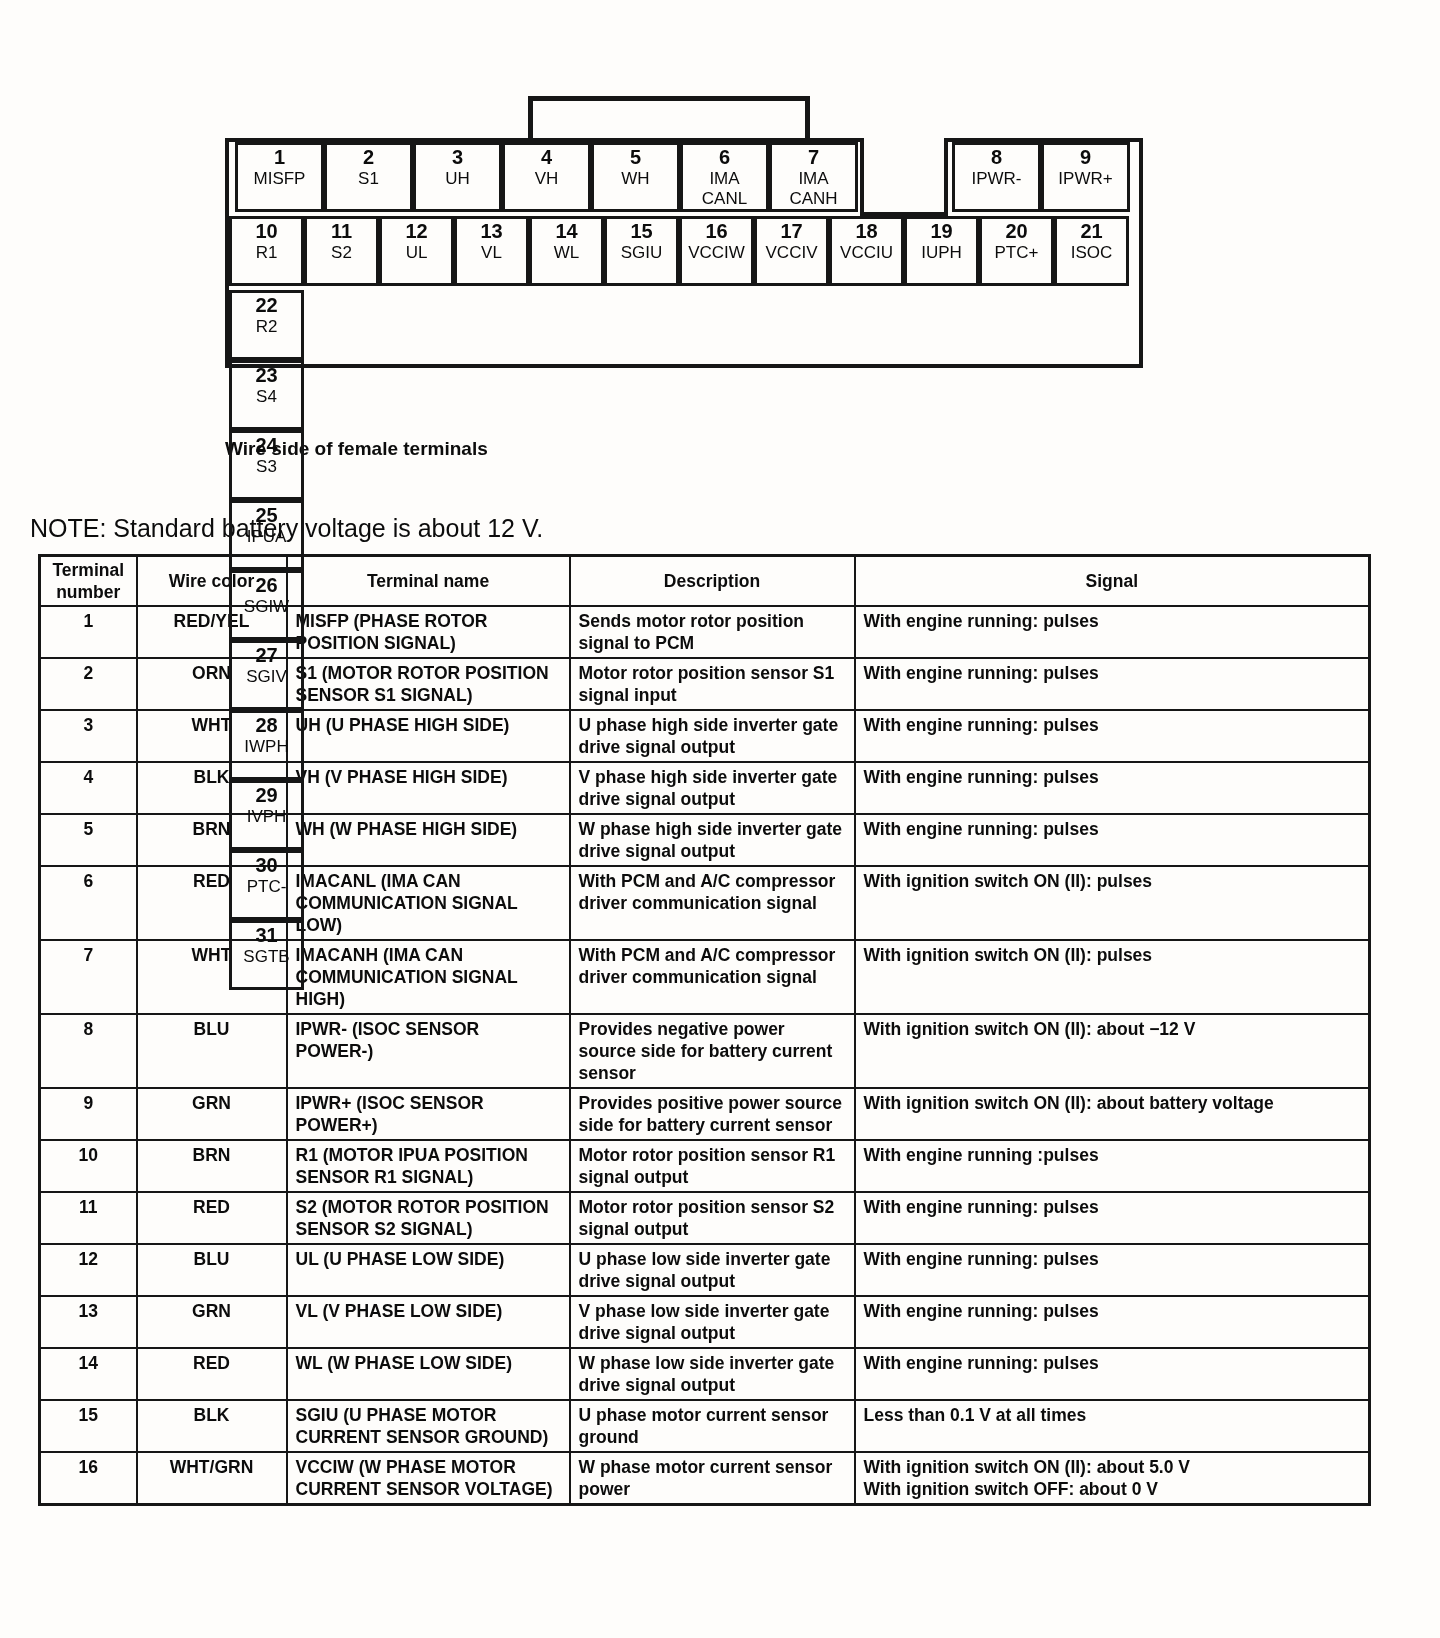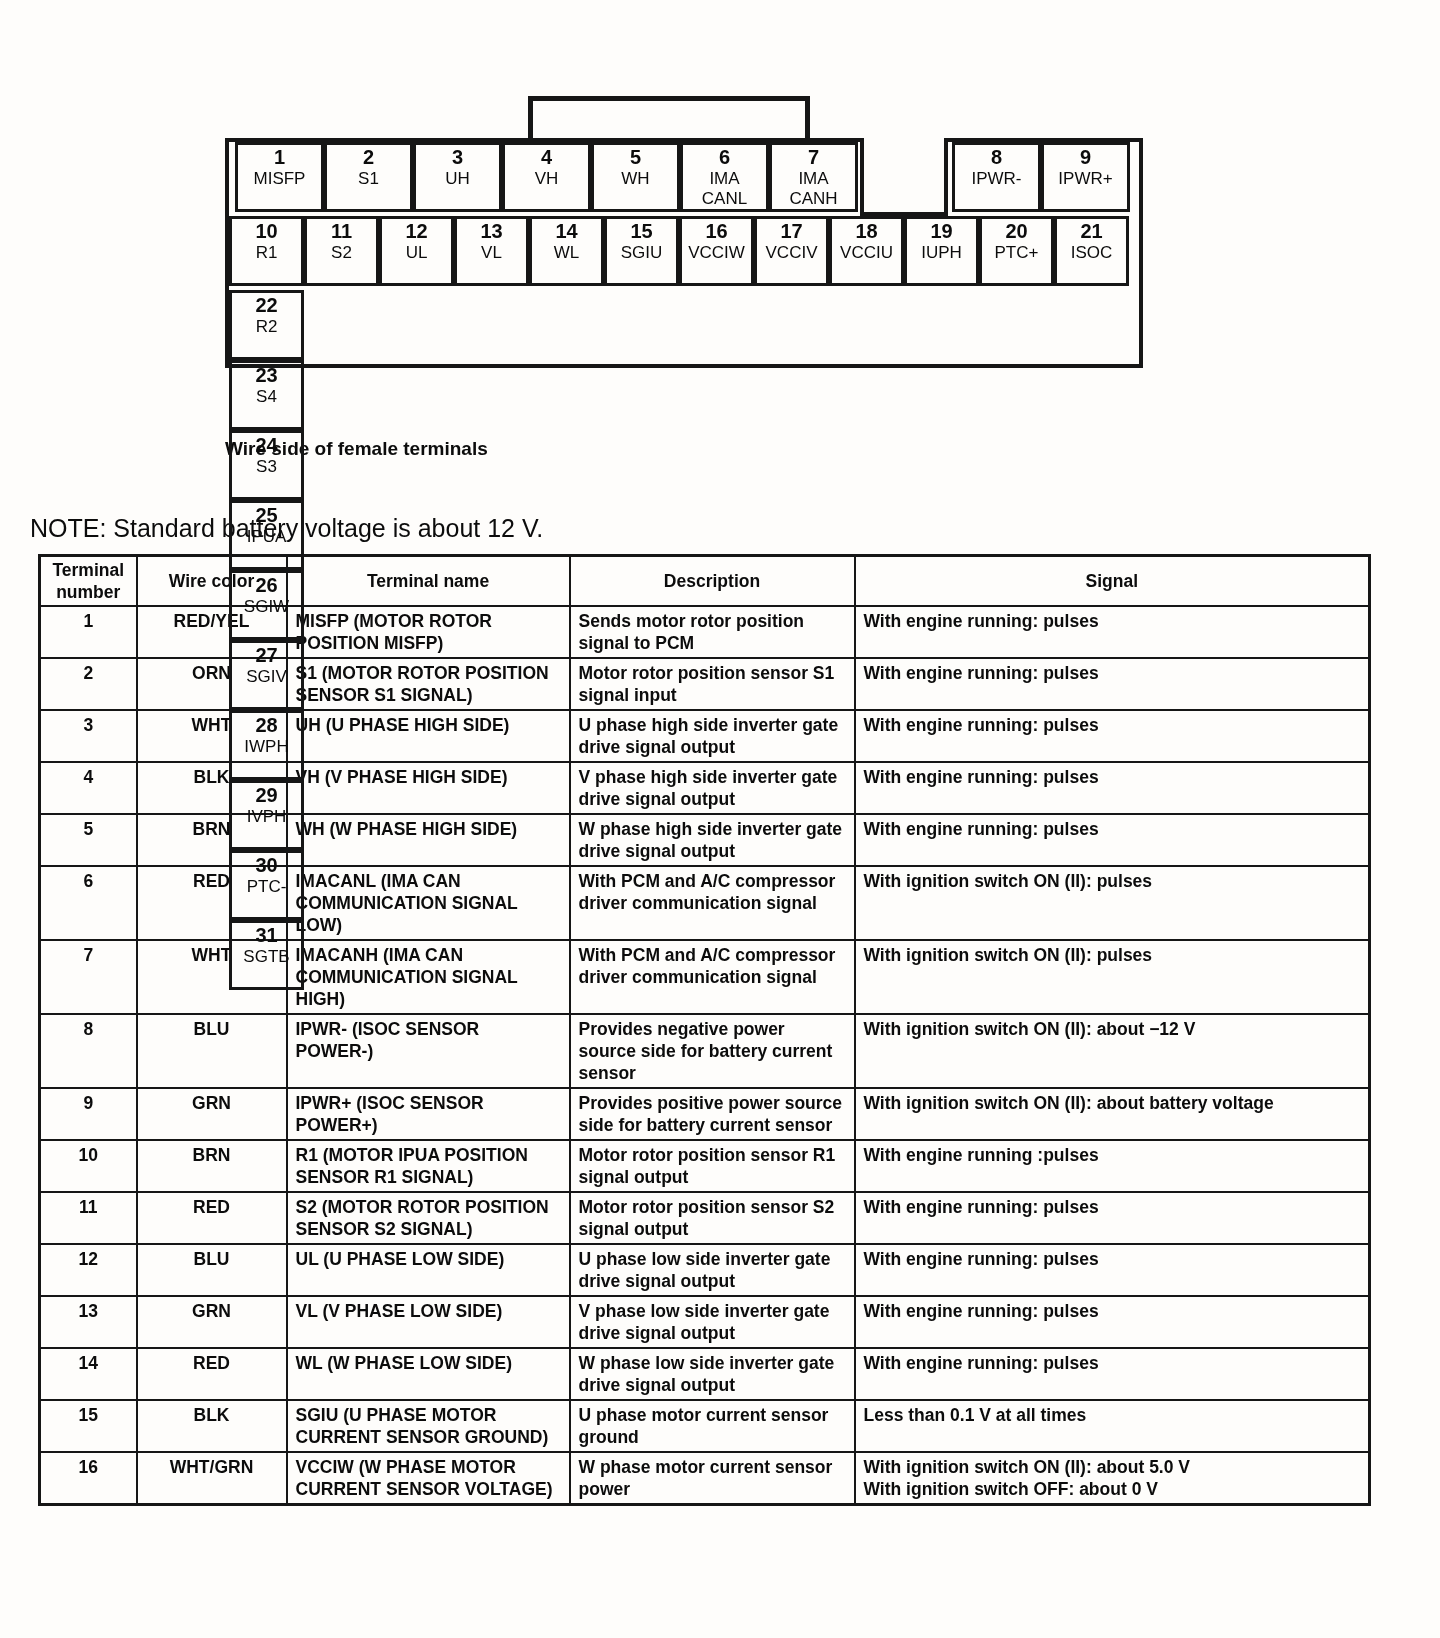--- a/index.html
+++ b/index.html
@@ -242,21 +242,21 @@
         <th>Terminal name</th>
         <th>Description</th>
         <th>Signal</th>
       </tr>
     </thead>
     <tbody>
 
         <tr>
           <td class="c-term">1</td>
           <td class="c-color">RED/YEL</td>
-          <td class="c-name">MISFP (MOTOR ROTOR POSITION MISFP)</td>
+          <td class="c-name">MISFP (PHASE ROTOR POSITION SIGNAL)</td>
           <td class="c-desc">Sends motor rotor position signal to PCM</td>
           <td class="c-signal">With engine running: pulses</td>
         </tr>
 
         <tr>
           <td class="c-term">2</td>
           <td class="c-color">ORN</td>
           <td class="c-name">S1 (MOTOR ROTOR POSITION SENSOR S1 SIGNAL)</td>
           <td class="c-desc">Motor rotor position sensor S1 signal input</td>
           <td class="c-signal">With engine running: pulses</td>

